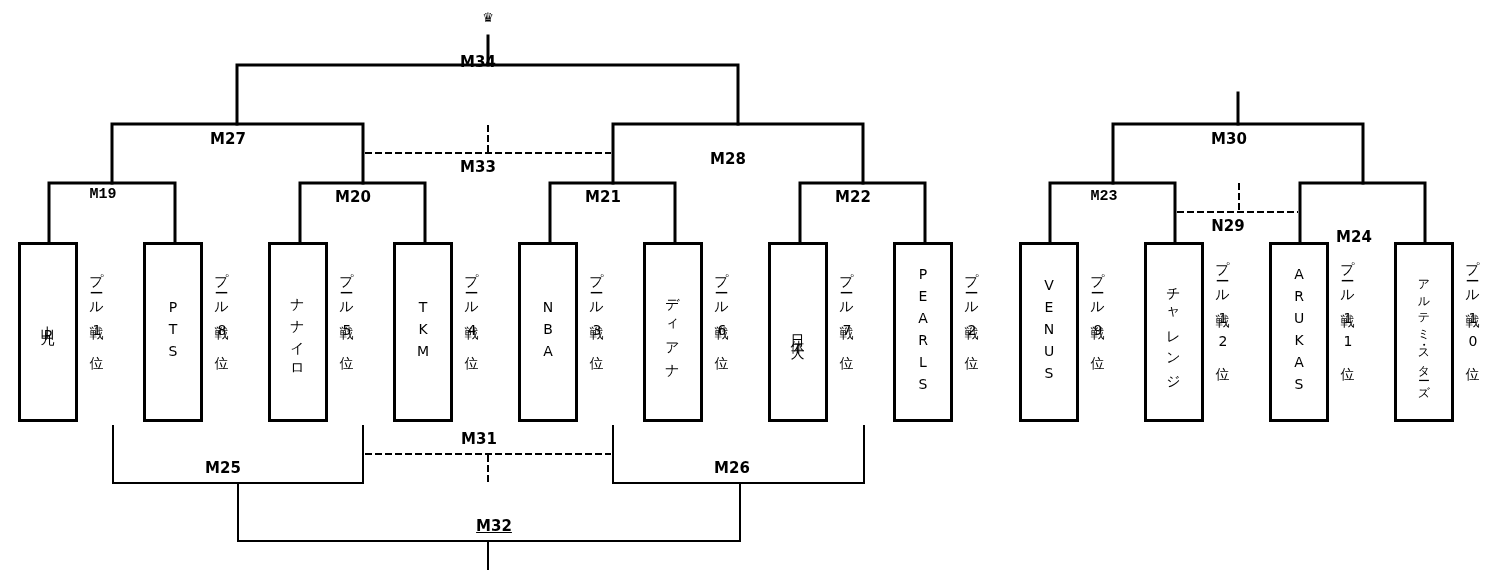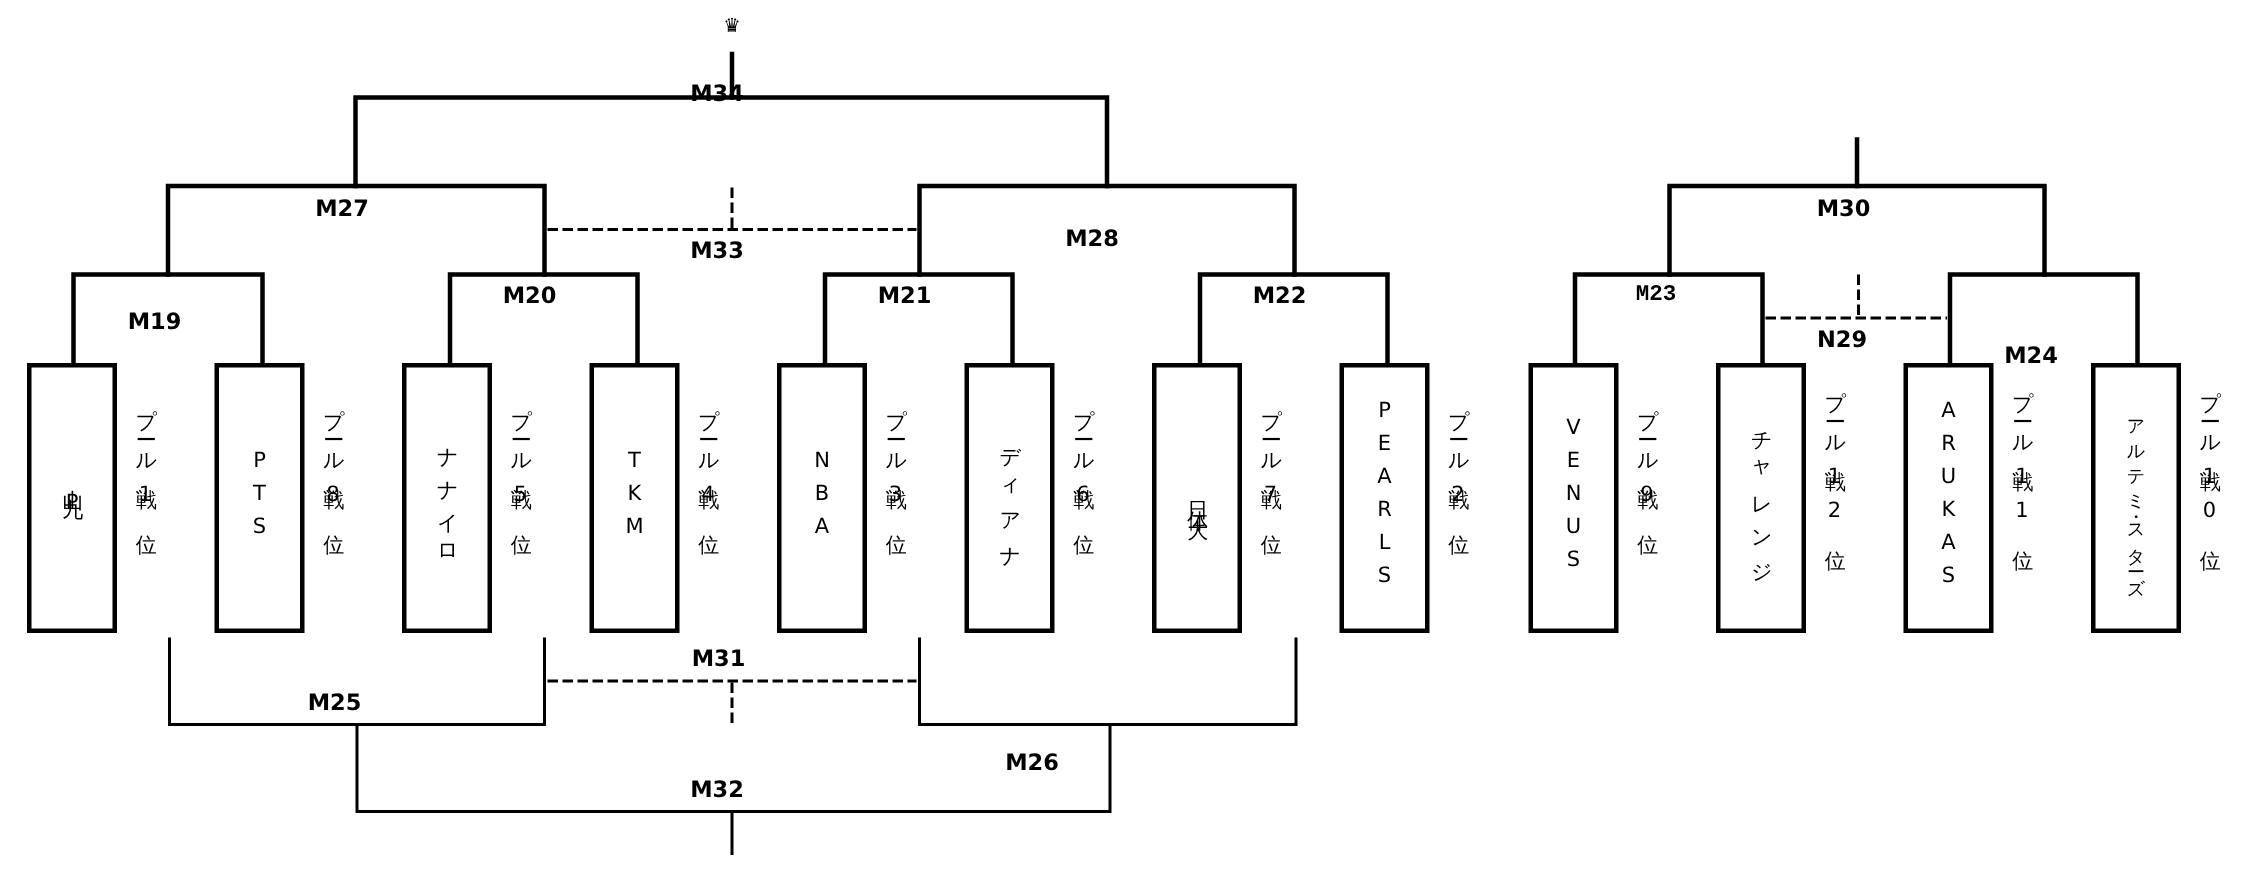--- a/index.html
+++ b/index.html
@@ -53,32 +53,32 @@
   <line class="dash" x1="1177" y1="212" x2="1298" y2="212"></line>
   <line class="dash" x1="1239" y1="183" x2="1239" y2="212"></line>
 </svg>
 
 <span class="crown">♛</span>
 
 <span class="match-label" style="left:478px; top:54px;">M34</span>
 <span class="match-label" style="left:228px; top:131px;">M27</span>
 <span class="match-label" style="left:728px; top:131px;margin-top:20px;">M28</span>
 <span class="match-label" style="left:478px; top:159px;">M33</span>
-<span class="match-label" style="left:103px; top:206px;">M19</span>
+<span class="match-label" style="left:103px; top:187px;font-family:Liberation Mono, monospace;">M19</span>
 <span class="match-label" style="left:353px; top:189px;">M20</span>
 <span class="match-label" style="left:603px; top:189px;">M21</span>
 <span class="match-label" style="left:853px; top:189px;">M22</span>
 <span class="match-label" style="left:1229px; top:131px;">M30</span>
 <span class="match-label" style="left:1104px; top:189px;font-family:Liberation Mono, monospace;">M23</span>
 <span class="match-label" style="left:1354px; top:189px;margin-top:40px;">M24</span>
 <span class="match-label" style="left:1228px; top:218px;">N29</span>
 <span class="match-label" style="left:479px; top:431px;">M31</span>
 <span class="match-label" style="left:223px; top:460px;">M25</span>
-<span class="match-label" style="left:688px; top:460px;margin-top:40px;">M26</span>
-<span class="match-label" style="left:478px; top:518px;">M32</span>
+<span class="match-label" style="left:732px; top:460px;">M26</span>
+<span class="match-label" style="left:494px; top:518px;text-decoration:underline;">M32</span>
 
 <div class="team-box" style="left:18px;">
     <span class="team-name">山九P</span>
   </div>
 <span class="rank" style="left:90px; top:262px;">プール戦1位</span>
 
 <div class="team-box" style="left:143px;">
     <span class="team-name">PTS</span>
   </div>
 <span class="rank" style="left:215px; top:262px;">プール戦8位</span>

